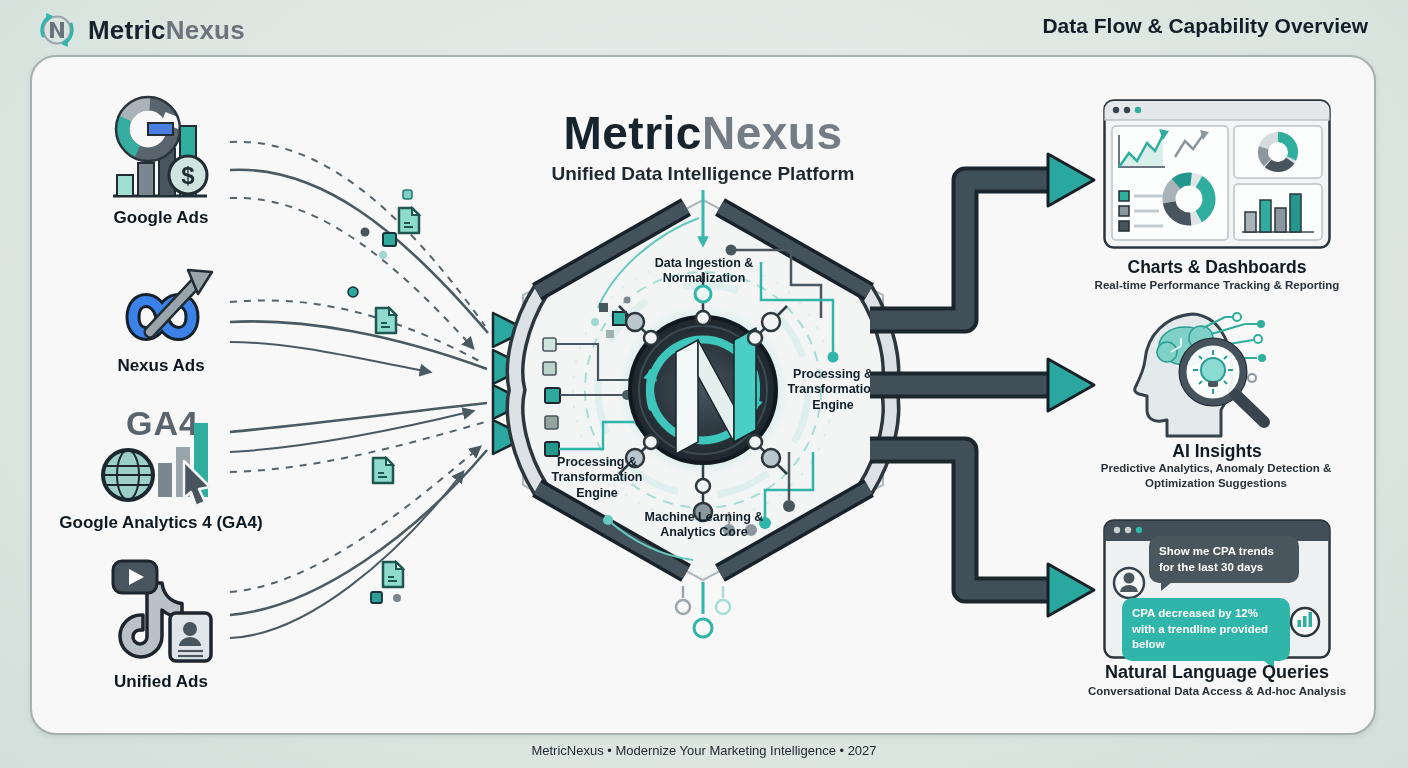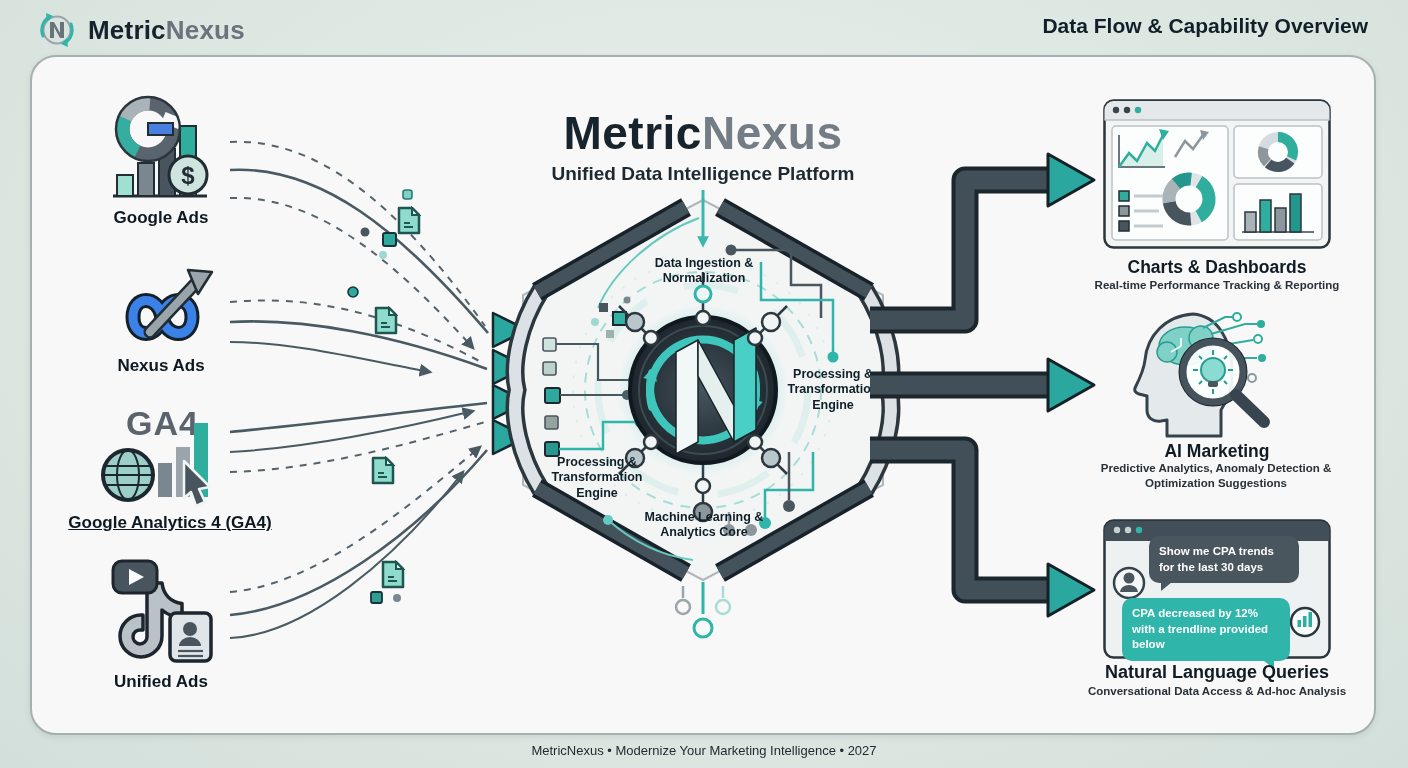--- a/index.html
+++ b/index.html
@@ -93,21 +93,21 @@
     <rect x="60" y="60" width="14" height="34" fill="#7b8790"></rect>
     <rect x="78" y="44" width="14" height="50" fill="#9aa4ab"></rect>
     <rect x="96" y="20" width="14" height="74" fill="#2fae9e"></rect>
     <circle cx="30" cy="72" r="25" fill="#9ccfc8" stroke="#1d2730" stroke-width="4"></circle>
     <ellipse cx="30" cy="72" rx="11" ry="25" fill="none" stroke="#1d2730" stroke-width="2"></ellipse>
     <line x1="6" y1="63" x2="54" y2="63" stroke="#1d2730" stroke-width="2"></line>
     <line x1="5" y1="72" x2="55" y2="72" stroke="#1d2730" stroke-width="2"></line>
     <line x1="6" y1="82" x2="54" y2="82" stroke="#1d2730" stroke-width="2"></line>
     <polygon points="86,58 112,84 101,86 107,99 98,103 93,89 86,95" fill="#49555e" stroke="#f2f5f5" stroke-width="2.5" stroke-linejoin="round"></polygon>
   </svg>
-  <div class="abs src-label" style="left:45px;top:513px;width:250px;text-decoration:underline;">Google Analytics 4 (GA4)</div>
+  <div class="abs src-label" style="left:36px;top:513px;width:250px;">Google Analytics 4 (GA4)</div>
 
   <svg class="abs" style="left:103px;top:553px;" width="115" height="115" viewBox="0 0 115 115">
     <path d="M44,30 h15 c1.5,12 9,19 20,20.5 v14 c-8,-0.5 -15,-3 -20,-7.5 v26 a21,21 0 1 1 -21,-21 l2,0 v15 l-2,0 a7,7 0 1 0 6,7 z" fill="#b9c2c7" stroke="#1d262e" stroke-width="3.5" stroke-linejoin="round"></path>
     <rect x="10" y="8" width="44" height="32" rx="9" fill="#49555e" stroke="#1d262e" stroke-width="3"></rect>
     <polygon points="26,16 26,32 41,24" fill="#ffffff"></polygon>
     <rect x="67" y="60" width="41" height="48" rx="6" fill="#dfe5e8" stroke="#1d262e" stroke-width="3.5"></rect>
     <circle cx="87" cy="76" r="7" fill="#49555e"></circle>
     <path d="M76,93 a11,9 0 0 1 22,0 z" fill="#49555e"></path>
     <line x1="75" y1="98" x2="100" y2="98" stroke="#49555e" stroke-width="2.2"></line>
     <line x1="75" y1="103" x2="100" y2="103" stroke="#49555e" stroke-width="2.2"></line>
@@ -356,21 +356,21 @@
       <line x1="68" y1="62" x2="73" y2="62"></line>
         <line x1="103" y1="62" x2="108" y2="62"></line>
       <line x1="74" y1="48" x2="77" y2="51"></line>
         <line x1="99" y1="51" x2="102" y2="48"></line>
       <line x1="74" y1="76" x2="77" y2="73"></line>
         <line x1="99" y1="73" x2="102" y2="76"></line>
     </g>
     <circle cx="88" cy="62" r="12" fill="#8adcd2" stroke="#2a9c92" stroke-width="2"></circle>
     <rect x="83" y="73" width="10" height="6" rx="2" fill="#4a565e"></rect>
   </svg>
-  <div class="abs out-title" style="left:1103px;top:441px;width:228px;">AI Marketing</div>
+  <div class="abs out-title" style="left:1103px;top:441px;width:228px;">AI Insights</div>
   <div class="abs out-sub" style="left:1096px;top:461px;width:240px;">Predictive Analytics, Anomaly Detection &amp; Optimization Suggestions</div>
 
   <div class="abs chat-box">
     <svg width="228" height="140" viewBox="0 0 228 140">
       <rect x="1.5" y="1.5" width="225" height="137" rx="9" fill="#eef1f2" stroke="#2b353c" stroke-width="2.5"></rect>
       <path d="M1.5,11 a9,9 0 0 1 9,-9 h207 a9,9 0 0 1 9,9 v11 h-225 z" fill="#434f58"></path>
       <circle cx="14" cy="11" r="3.2" fill="#c9d0d4"></circle>
         <circle cx="25" cy="11" r="3.2" fill="#c9d0d4"></circle>
         <circle cx="36" cy="11" r="3.2" fill="#2fb5aa"></circle>
       <circle cx="26" cy="64" r="15" fill="#f6f8f8" stroke="#36424b" stroke-width="2.5"></circle>

